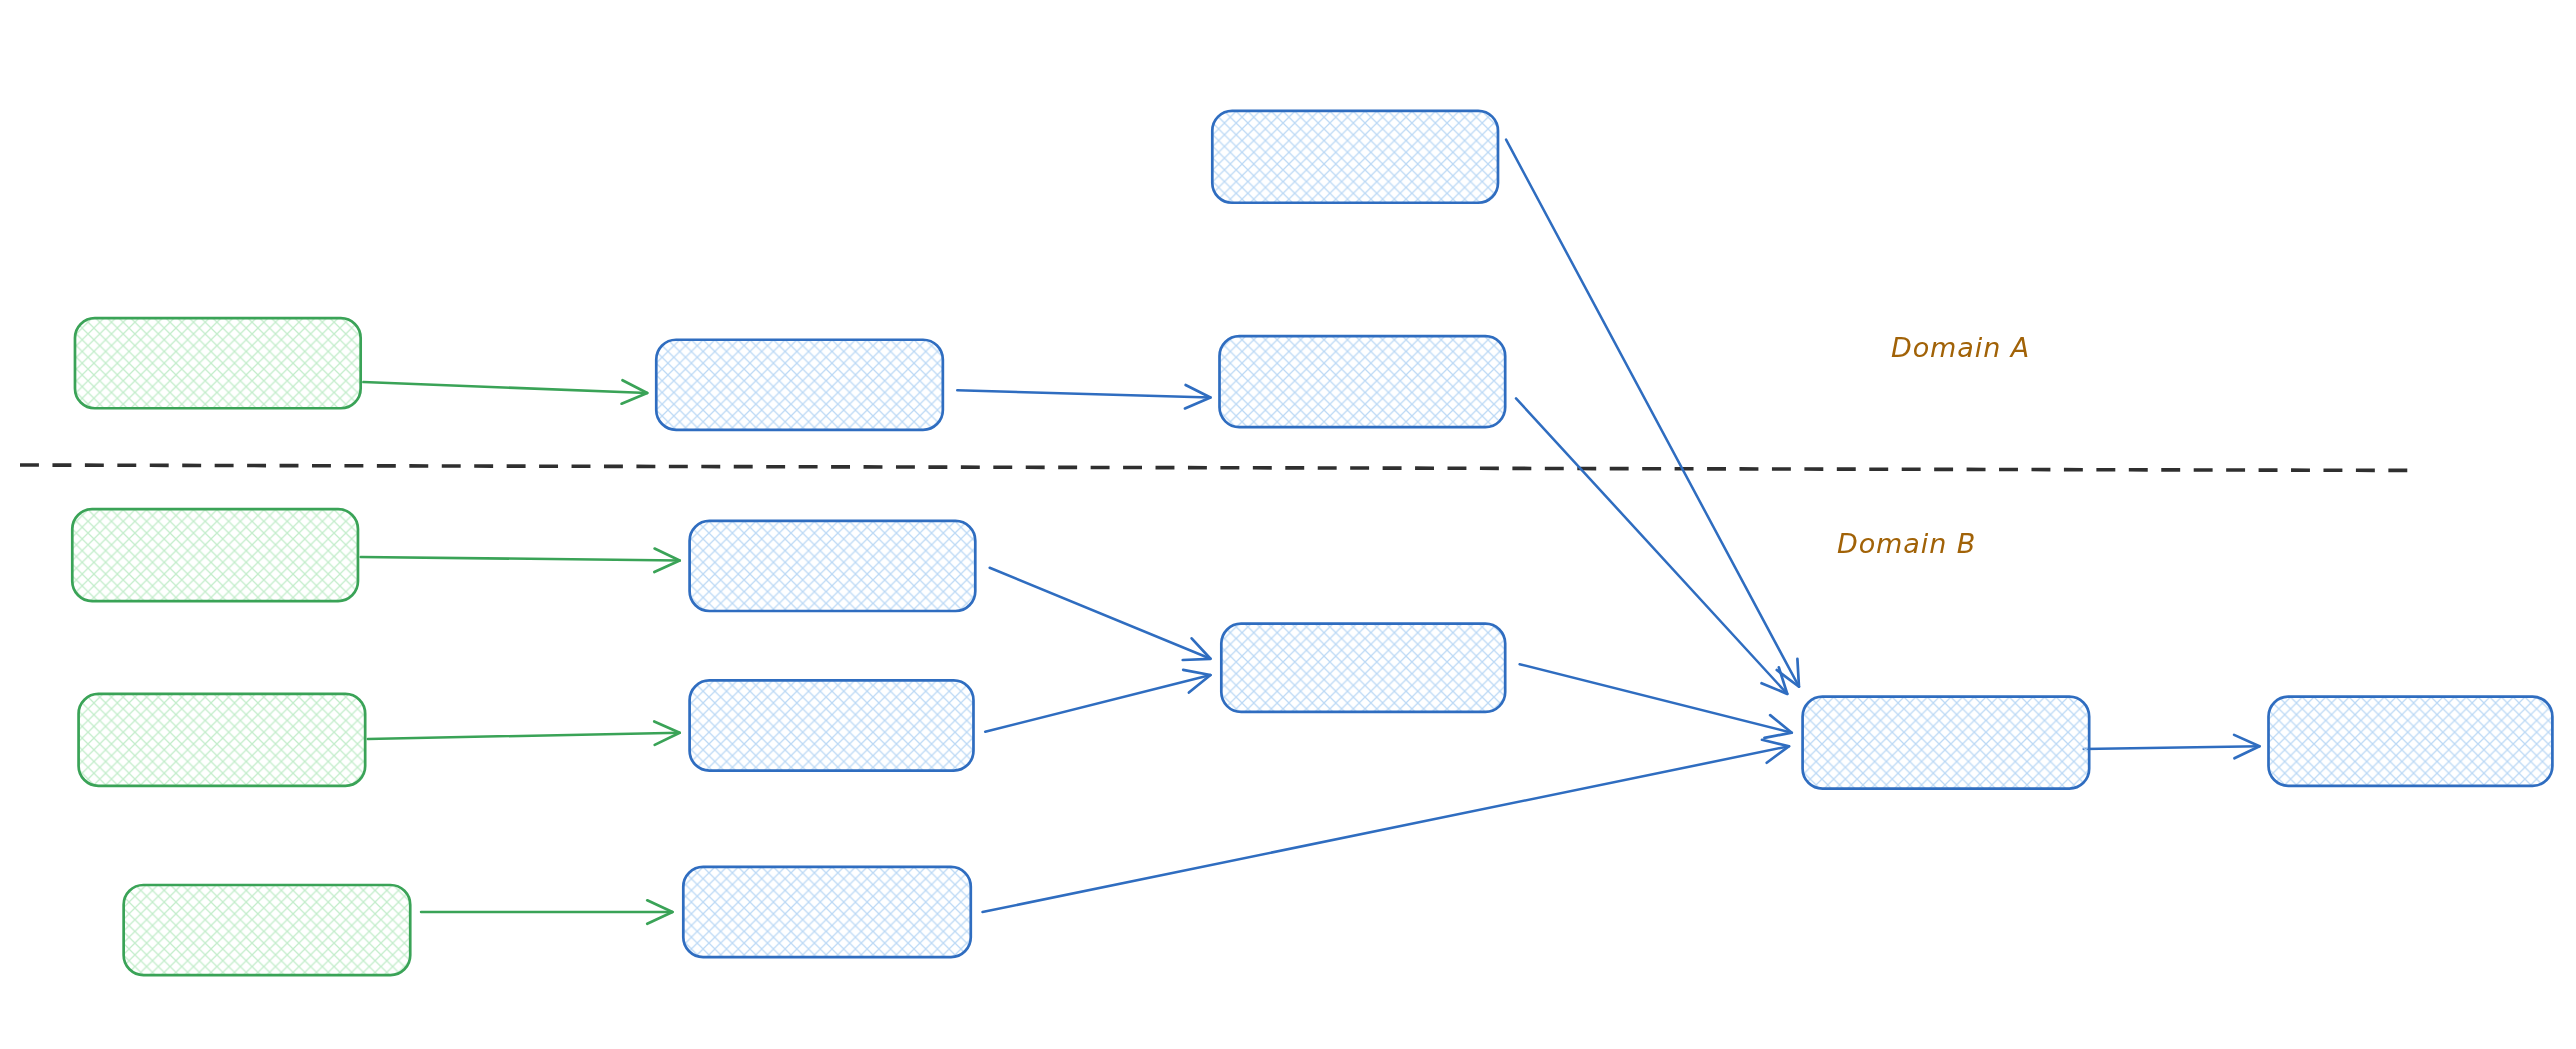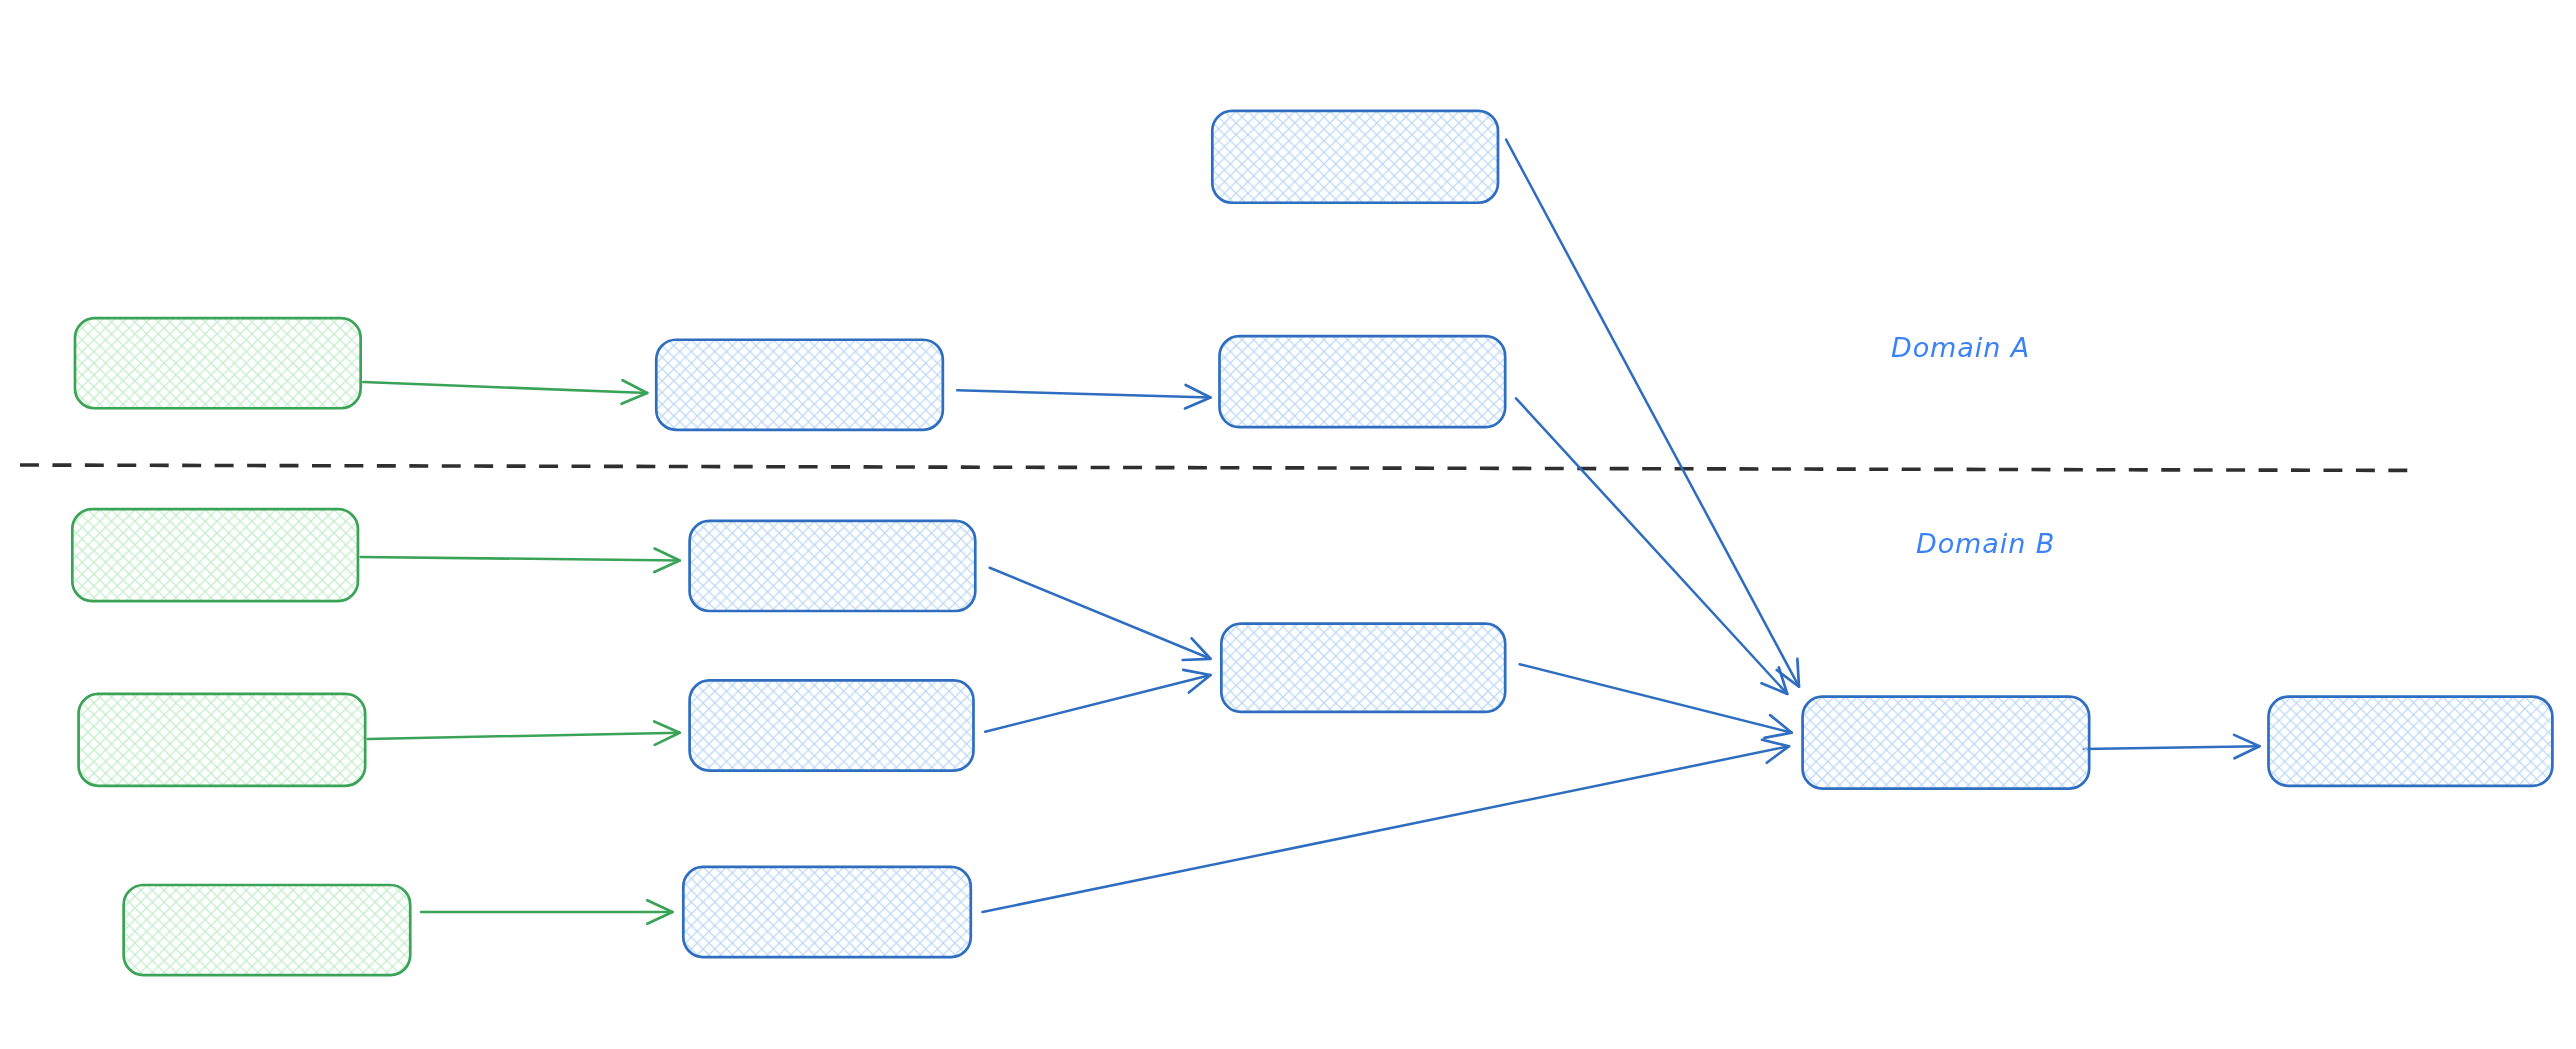--- a/index.html
+++ b/index.html
@@ -19,21 +19,21 @@
     position: absolute;
     left: 0;
     top: 0;
   }
   .domain-label {
     position: absolute;
     font-family: "DejaVu Sans", sans-serif;
     font-style: italic;
     font-size: 27px;
     letter-spacing: 0.9px;
-    color: #3b82f6;
+    color: #a16207;
     white-space: nowrap;
     user-select: none;
   }
 </style>
 </head>
 <body>
 
 <div id="canvas">
   <svg id="diagram" xmlns="http://www.w3.org/2000/svg" width="2576" height="1049" viewBox="0 0 2858 1164">
       <defs>
@@ -71,15 +71,15 @@
       <rect x="765" y="578" width="317" height="100" rx="22" ry="22" fill="url(#hatch-blue)" stroke="#2f6dc0" stroke-width="3"></rect>
       <rect x="87" y="770" width="318" height="102" rx="22" ry="22" fill="url(#hatch-green)" stroke="#3aa357" stroke-width="3"></rect>
       <rect x="765" y="755" width="315" height="100" rx="22" ry="22" fill="url(#hatch-blue)" stroke="#2f6dc0" stroke-width="3"></rect>
       <rect x="1355" y="692" width="315" height="98" rx="22" ry="22" fill="url(#hatch-blue)" stroke="#2f6dc0" stroke-width="3"></rect>
       <rect x="137" y="982" width="318" height="100" rx="22" ry="22" fill="url(#hatch-green)" stroke="#3aa357" stroke-width="3"></rect>
       <rect x="758" y="962" width="319" height="100" rx="22" ry="22" fill="url(#hatch-blue)" stroke="#2f6dc0" stroke-width="3"></rect>
       <rect x="2000" y="773" width="318" height="102" rx="22" ry="22" fill="url(#hatch-blue)" stroke="#2f6dc0" stroke-width="3"></rect>
       <rect x="2517" y="773" width="315" height="99" rx="22" ry="22" fill="url(#hatch-blue)" stroke="#2f6dc0" stroke-width="3"></rect>
     </svg>
   <div class="domain-label" style="left: 1891px; top: 332px;">Domain A</div>
-  <div class="domain-label" style="left: 1916px; top: 528px;">Domain B</div>
+  <div class="domain-label" style="left: 1837px; top: 528px;">Domain B</div>
 </div>
 
 
 </body></html>

